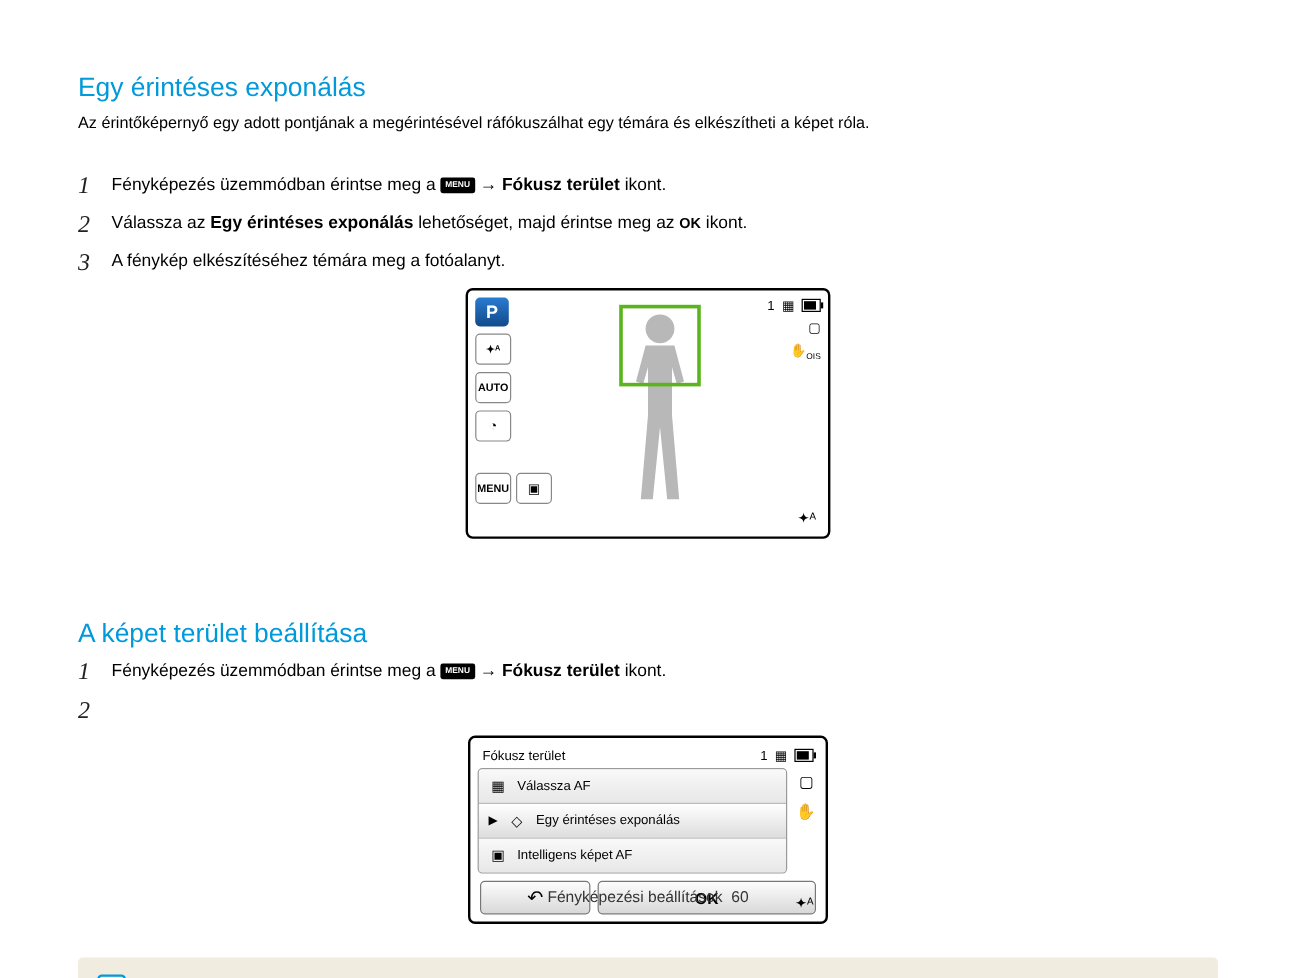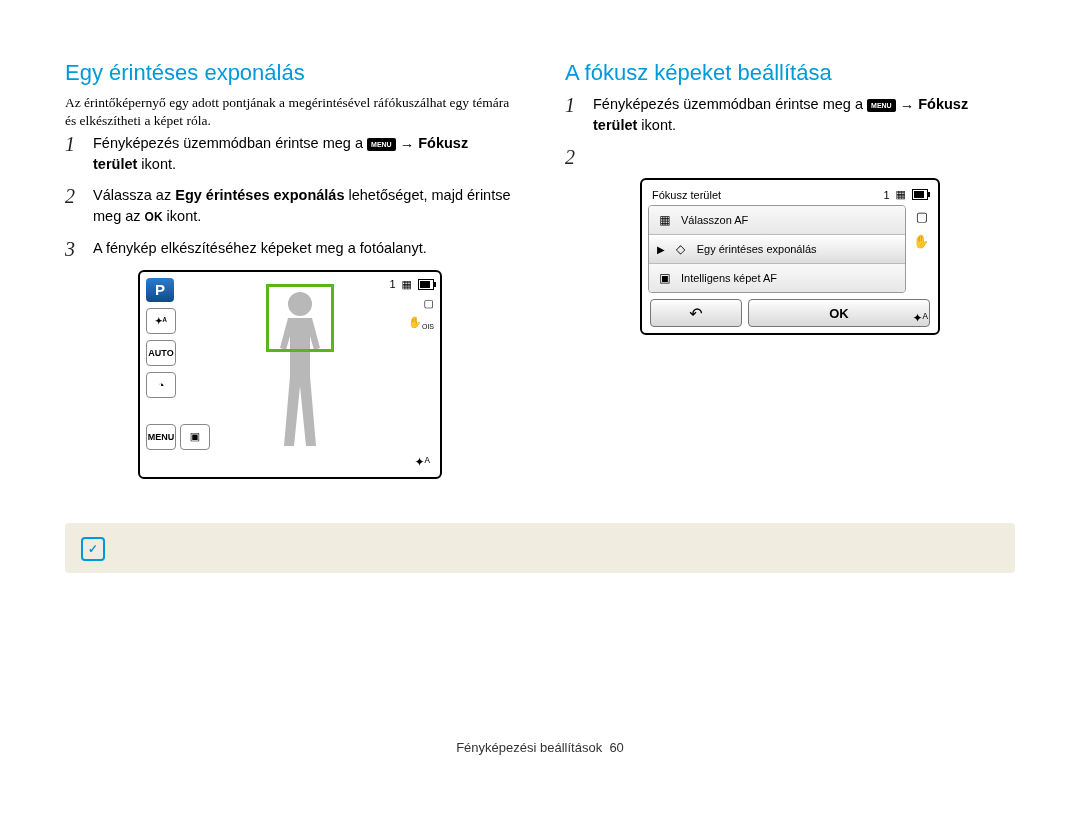--- a/index.html
+++ b/index.html
@@ -18,36 +18,36 @@
   .breadcrumb {
     font-size: 16px;
     color: #555;
     padding-bottom: 6px;
     border-bottom: 1px solid #bbb;
     margin-bottom: 28px;
   }
   .columns {
     display: flex;
     gap: 50px;
+    flex-direction: column;
   }
   .col {
     flex: 1;
     min-width: 0;
   }
   h2.section-title {
     color: #0099d9;
     font-weight: normal;
     font-size: 22px;
     margin: 0 0 8px 0;
   }
   .intro {
     font-size: 13.5px;
     line-height: 1.35;
-    margin: 0 0 3px 0;
-    font-family: Liberation Serif, serif;
+    margin: 0 0 32px 0;
   }
   .step {
     display: flex;
     gap: 12px;
     margin-bottom: 10px;
     font-size: 14.5px;
     line-height: 1.45;
   }
   .step-num {
     font-family: Georgia, 'Times New Roman', serif;
@@ -293,21 +293,21 @@
 
       <div class="step">
         <div class="step-num">2</div>
         <div class="step-text">
           <span>Válassza az </span><b>Egy érintéses exponálás</b><span> lehetőséget, majd érintse meg az </span><span class="ok-icon-inline">OK</span><span> ikont.</span>
         </div>
       </div>
 
       <div class="step">
         <div class="step-num">3</div>
-        <div class="step-text">A fénykép elkészítéséhez képeket meg a fotóalanyt.</div>
+        <div class="step-text">A fénykép elkészítéséhez témára meg a fotóalanyt.</div>
       </div>
 
       <div class="camera-frame">
         <div class="cam-left-icons">
           <div class="cam-ic p">P</div>
           <div class="cam-ic small">✦ᴬ</div>
           <div class="cam-ic small">AUTO</div>
           <div class="cam-ic">◔</div>
           <div style="height:14px"></div>
           <div style="display:flex; gap:4px;">
@@ -333,21 +333,21 @@
             <svg viewBox="0 0 76 170">
               <path fill="#b8b8b8" d="M38 6 a12 12 0 1 1 0 24 a12 12 0 1 1 0 -24 Z M26 32 h24 l8 30 l-6 2 l-4 -14 v40 l6 70 h-10 l-6 -60 l-6 60 h-10 l6 -70 v-40 l-4 14 l-6 -2 z"></path>
             </svg>
           </div>
           <div class="focus-box"></div>
         </div>
       </div>
     </div>
 
     <div class="col">
-      <h2 class="section-title">A fókusz képeket beállítása</h2>
+      <h2 class="section-title">A képet terület beállítása</h2>
 
       <div class="step">
         <div class="step-num">1</div>
         <div class="step-text">
           <span>Fényképezés üzemmódban érintse meg a </span>
           <span class="menu-icon">MENU</span>
           <span> → </span>
           <b>Fókusz terület</b><span> ikont.</span>
         </div>
       </div>
@@ -365,21 +365,21 @@
             <span style="border:1px solid #000; width:14px; height:9px; display:inline-block; position:relative;">
                 <span style="position:absolute;right:-3px;top:2px;width:2px;height:5px;background:#000;"></span>
                 <span style="position:absolute;left:1px;top:1px;width:10px;height:7px;background:#000;"></span>
               </span>
           </span>
         </div>
         <div class="fa-body">
           <div class="fa-list">
             <div class="fa-item">
               <div class="fa-item-icon">▦</div>
-              <span>Válasszon AF</span>
+              <span>Válassza AF</span>
             </div>
             <div class="fa-item sel">
               <span style="font-size:10px;">▶</span>
               <div class="fa-item-icon">◇</div>
               <span>Egy érintéses exponálás</span>
             </div>
             <div class="fa-item">
               <div class="fa-item-icon">▣</div>
               <span>Intelligens képet AF</span>
             </div>

